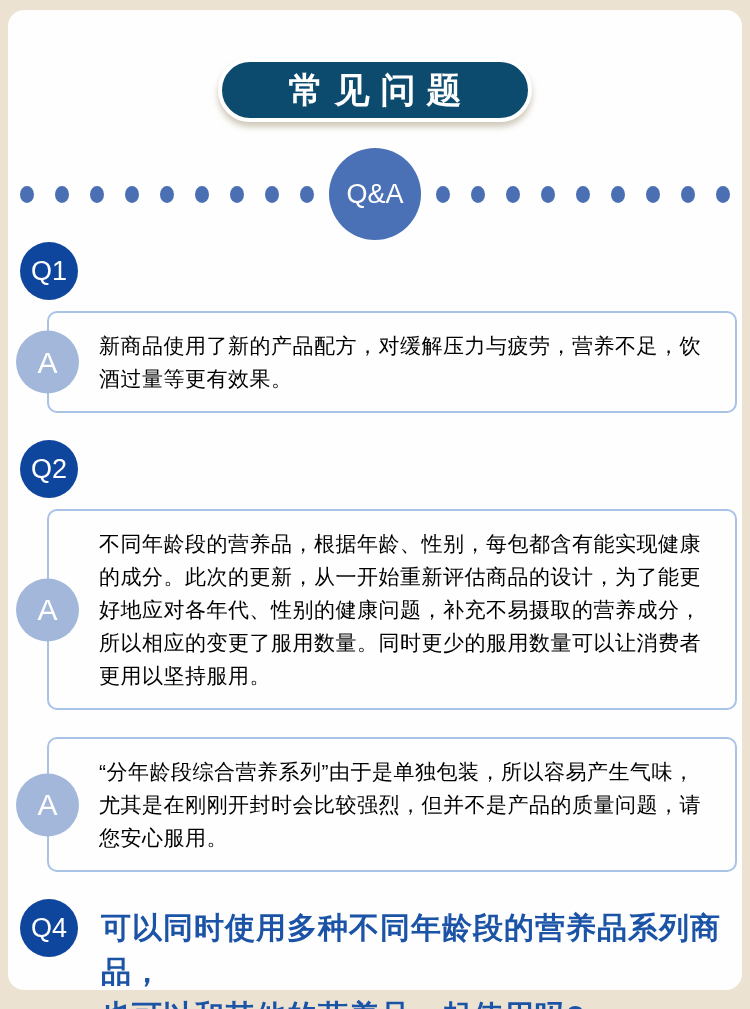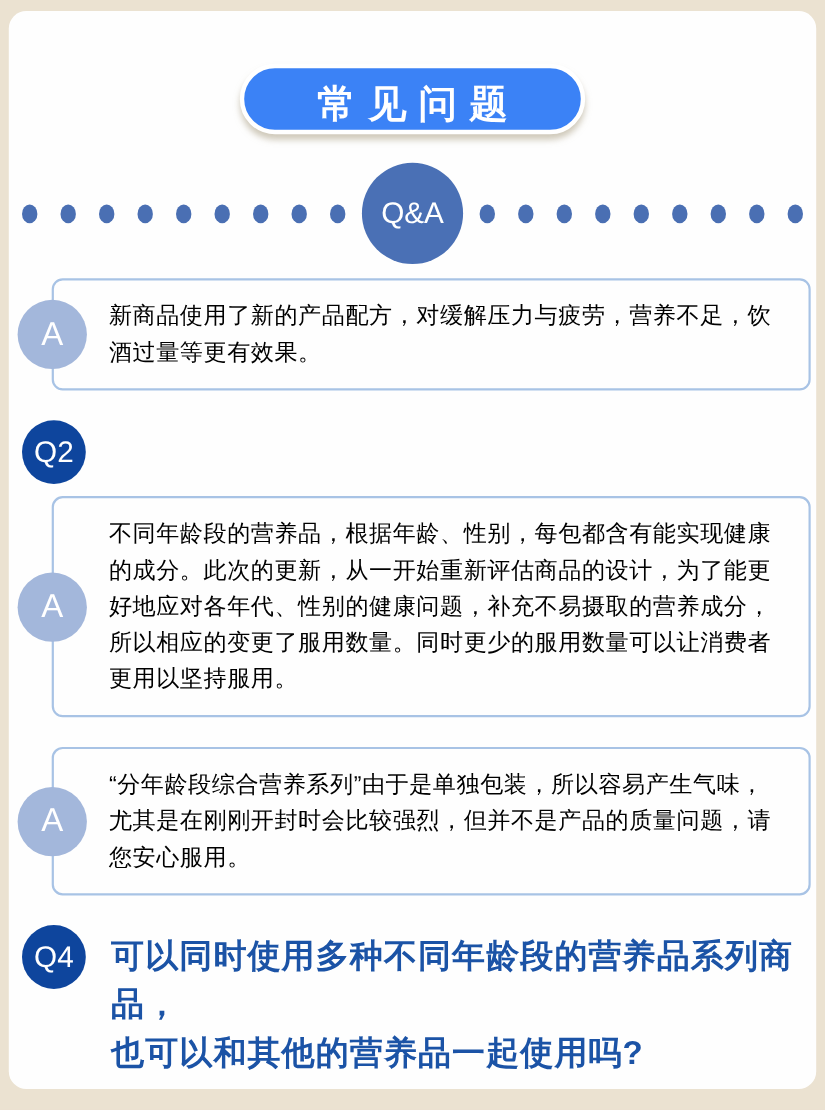--- a/index.html
+++ b/index.html
@@ -24,26 +24,26 @@
     height: 980px;
     background: #fefefe;
     border-radius: 16px;
     box-sizing: border-box;
   }
   
   .header-pill {
     width: 314px;
     height: 64px;
     margin: 48px auto 0 auto;
-    background: #3b82f6;
+    background: #0c4a6e;
     border: 4px solid #ffffff;
     border-radius: 38px;
     box-shadow: 0 5px 6px rgba(170,158,132,0.55);
     display: flex;
-    align-items: flex-end;
+    align-items: center;
     justify-content: center;
     box-sizing: border-box;
   }
   .header-pill .title {
     color: #ffffff;
     font-size: 35px;
     font-weight: 700;
     letter-spacing: 11px;
     padding-left: 11px; 
     white-space: nowrap;
@@ -189,20 +189,23 @@
           <span class="dot"></span>
           <span class="dot"></span>
           <span class="dot"></span>
         </div>
     </div>
 
     <div class="faq-list">
 
       <div class="faq-section">
         <div class="q-row">
+          <div class="q-badge">
+            <span>Q1</span>
+          </div>
         </div>
         <div class="answer">
           <div class="a-box">
             <div class="a-text">新商品使用了新的产品配方，对缓解压力与疲劳，营养不足，饮酒过量等更有效果。</div>
           </div>
           <div class="a-badge">
             <span>A</span>
           </div>
         </div>
       </div>

